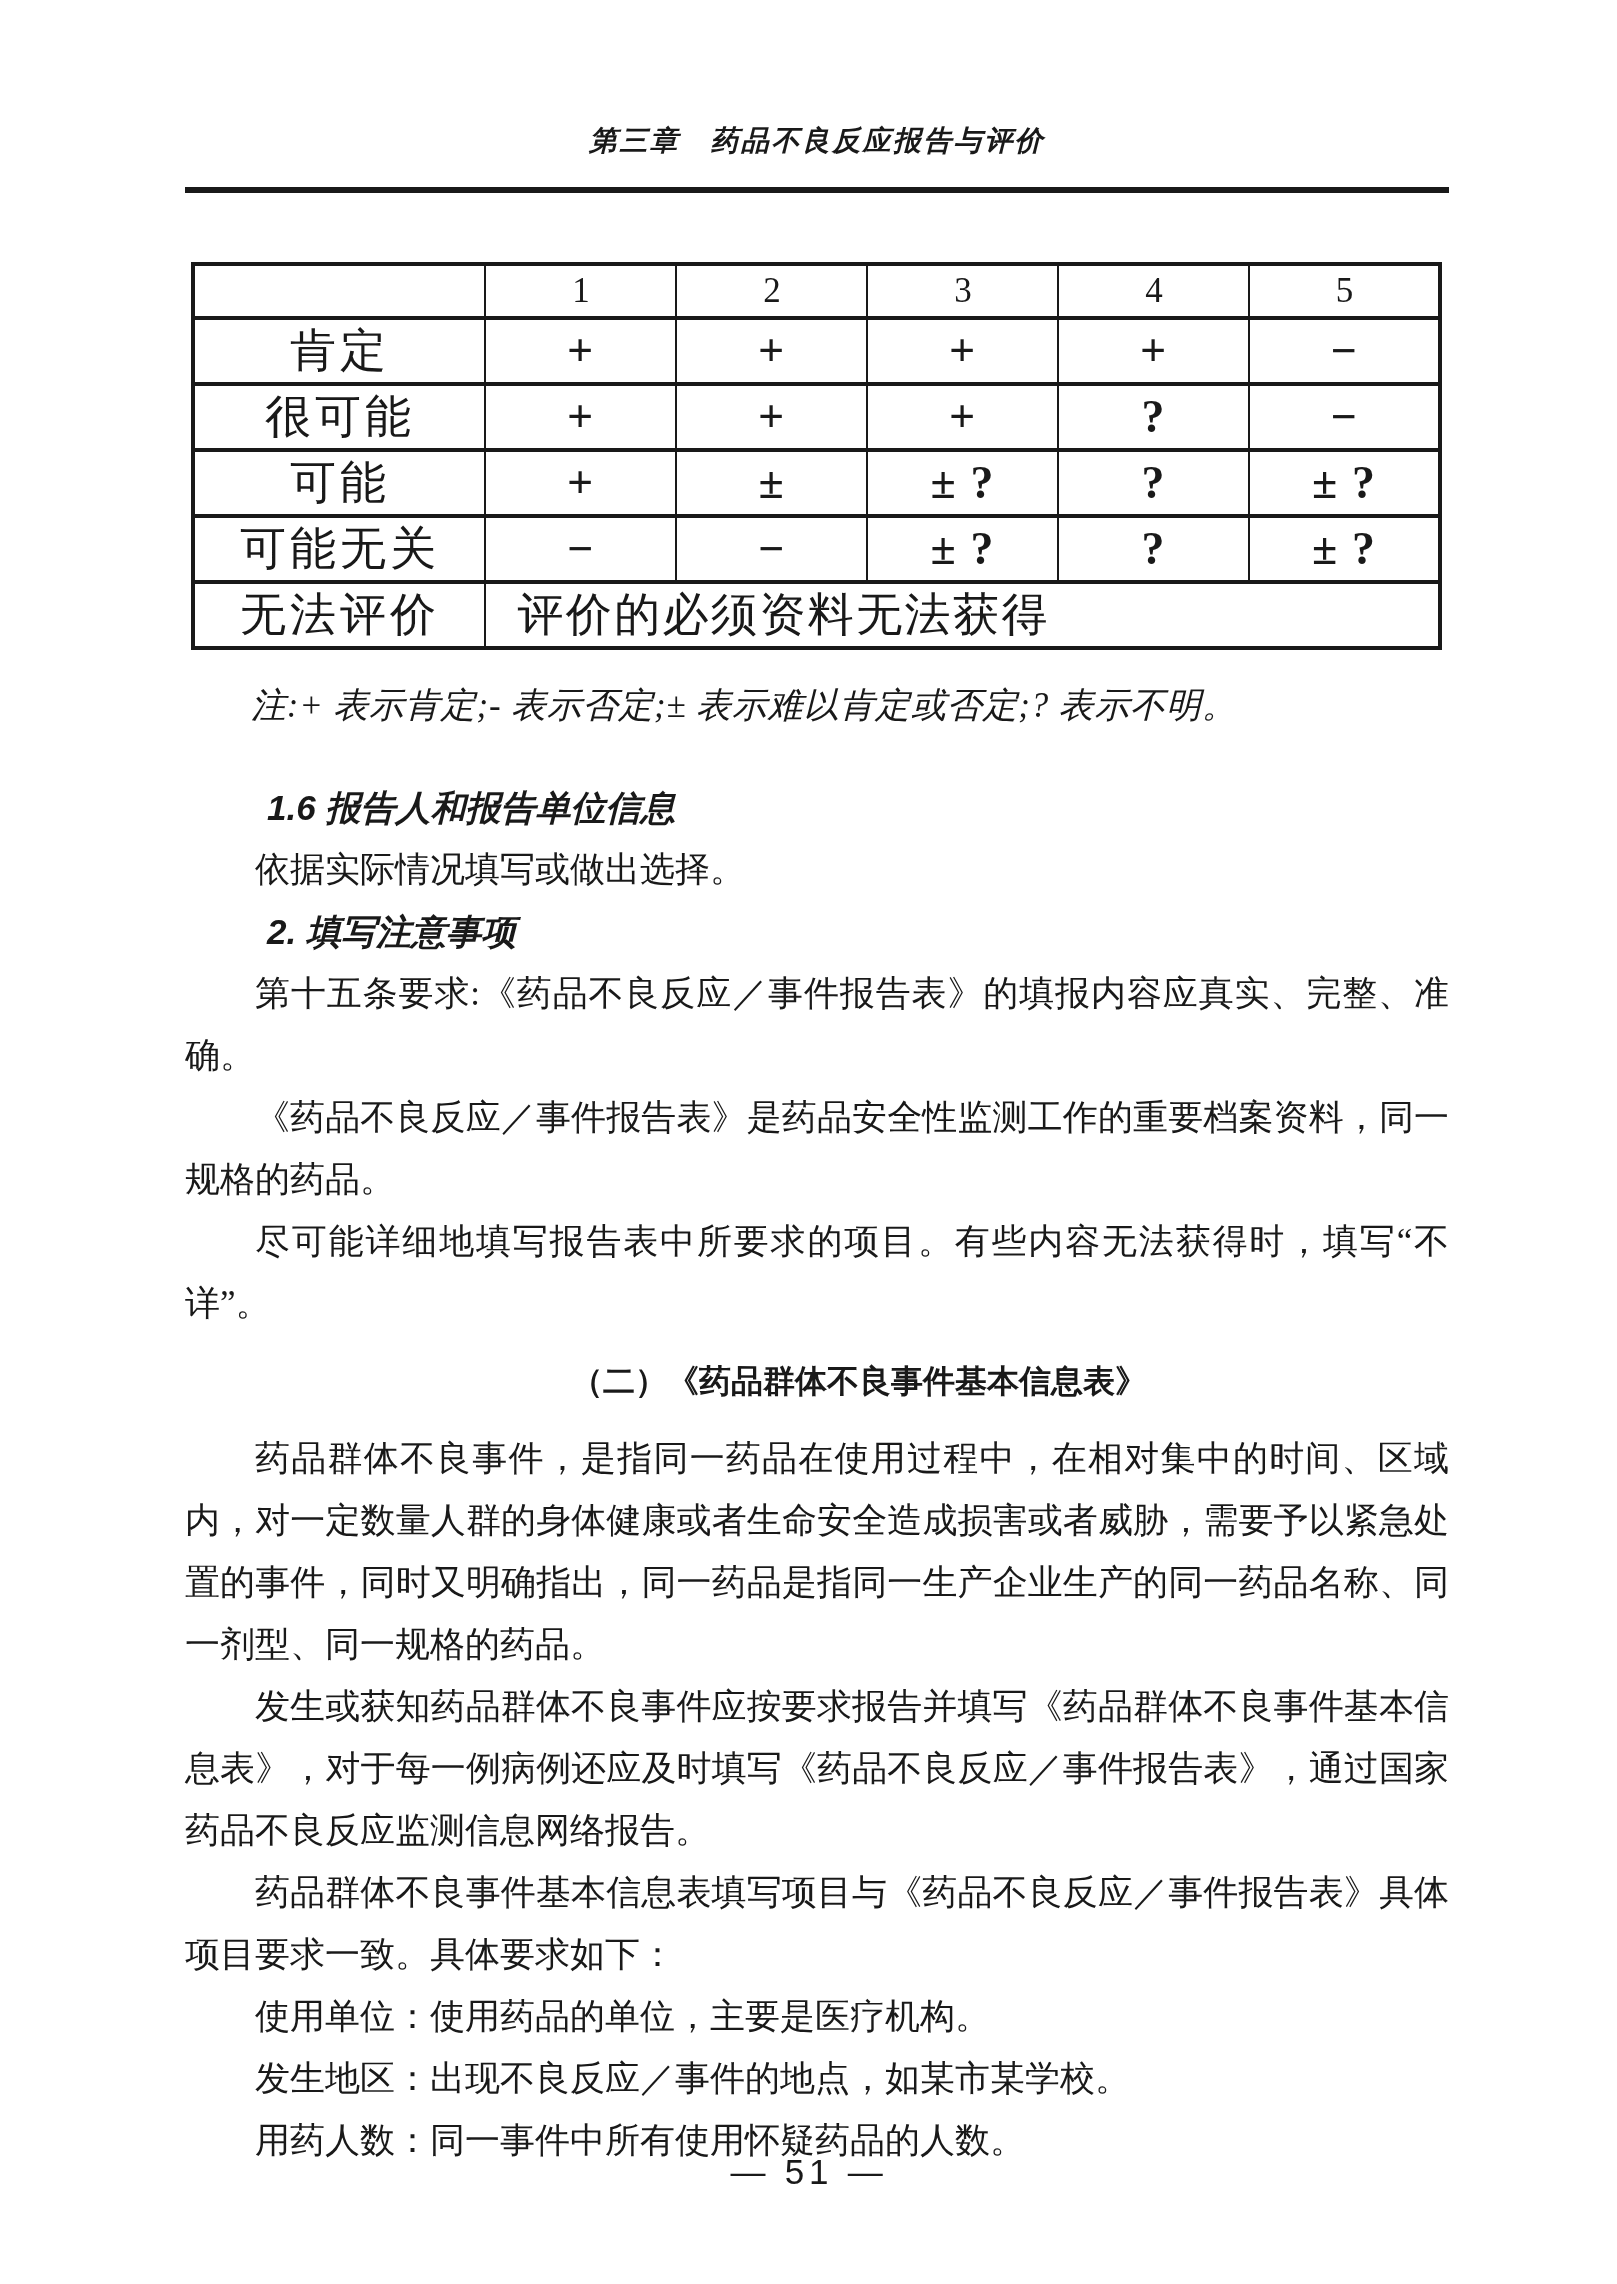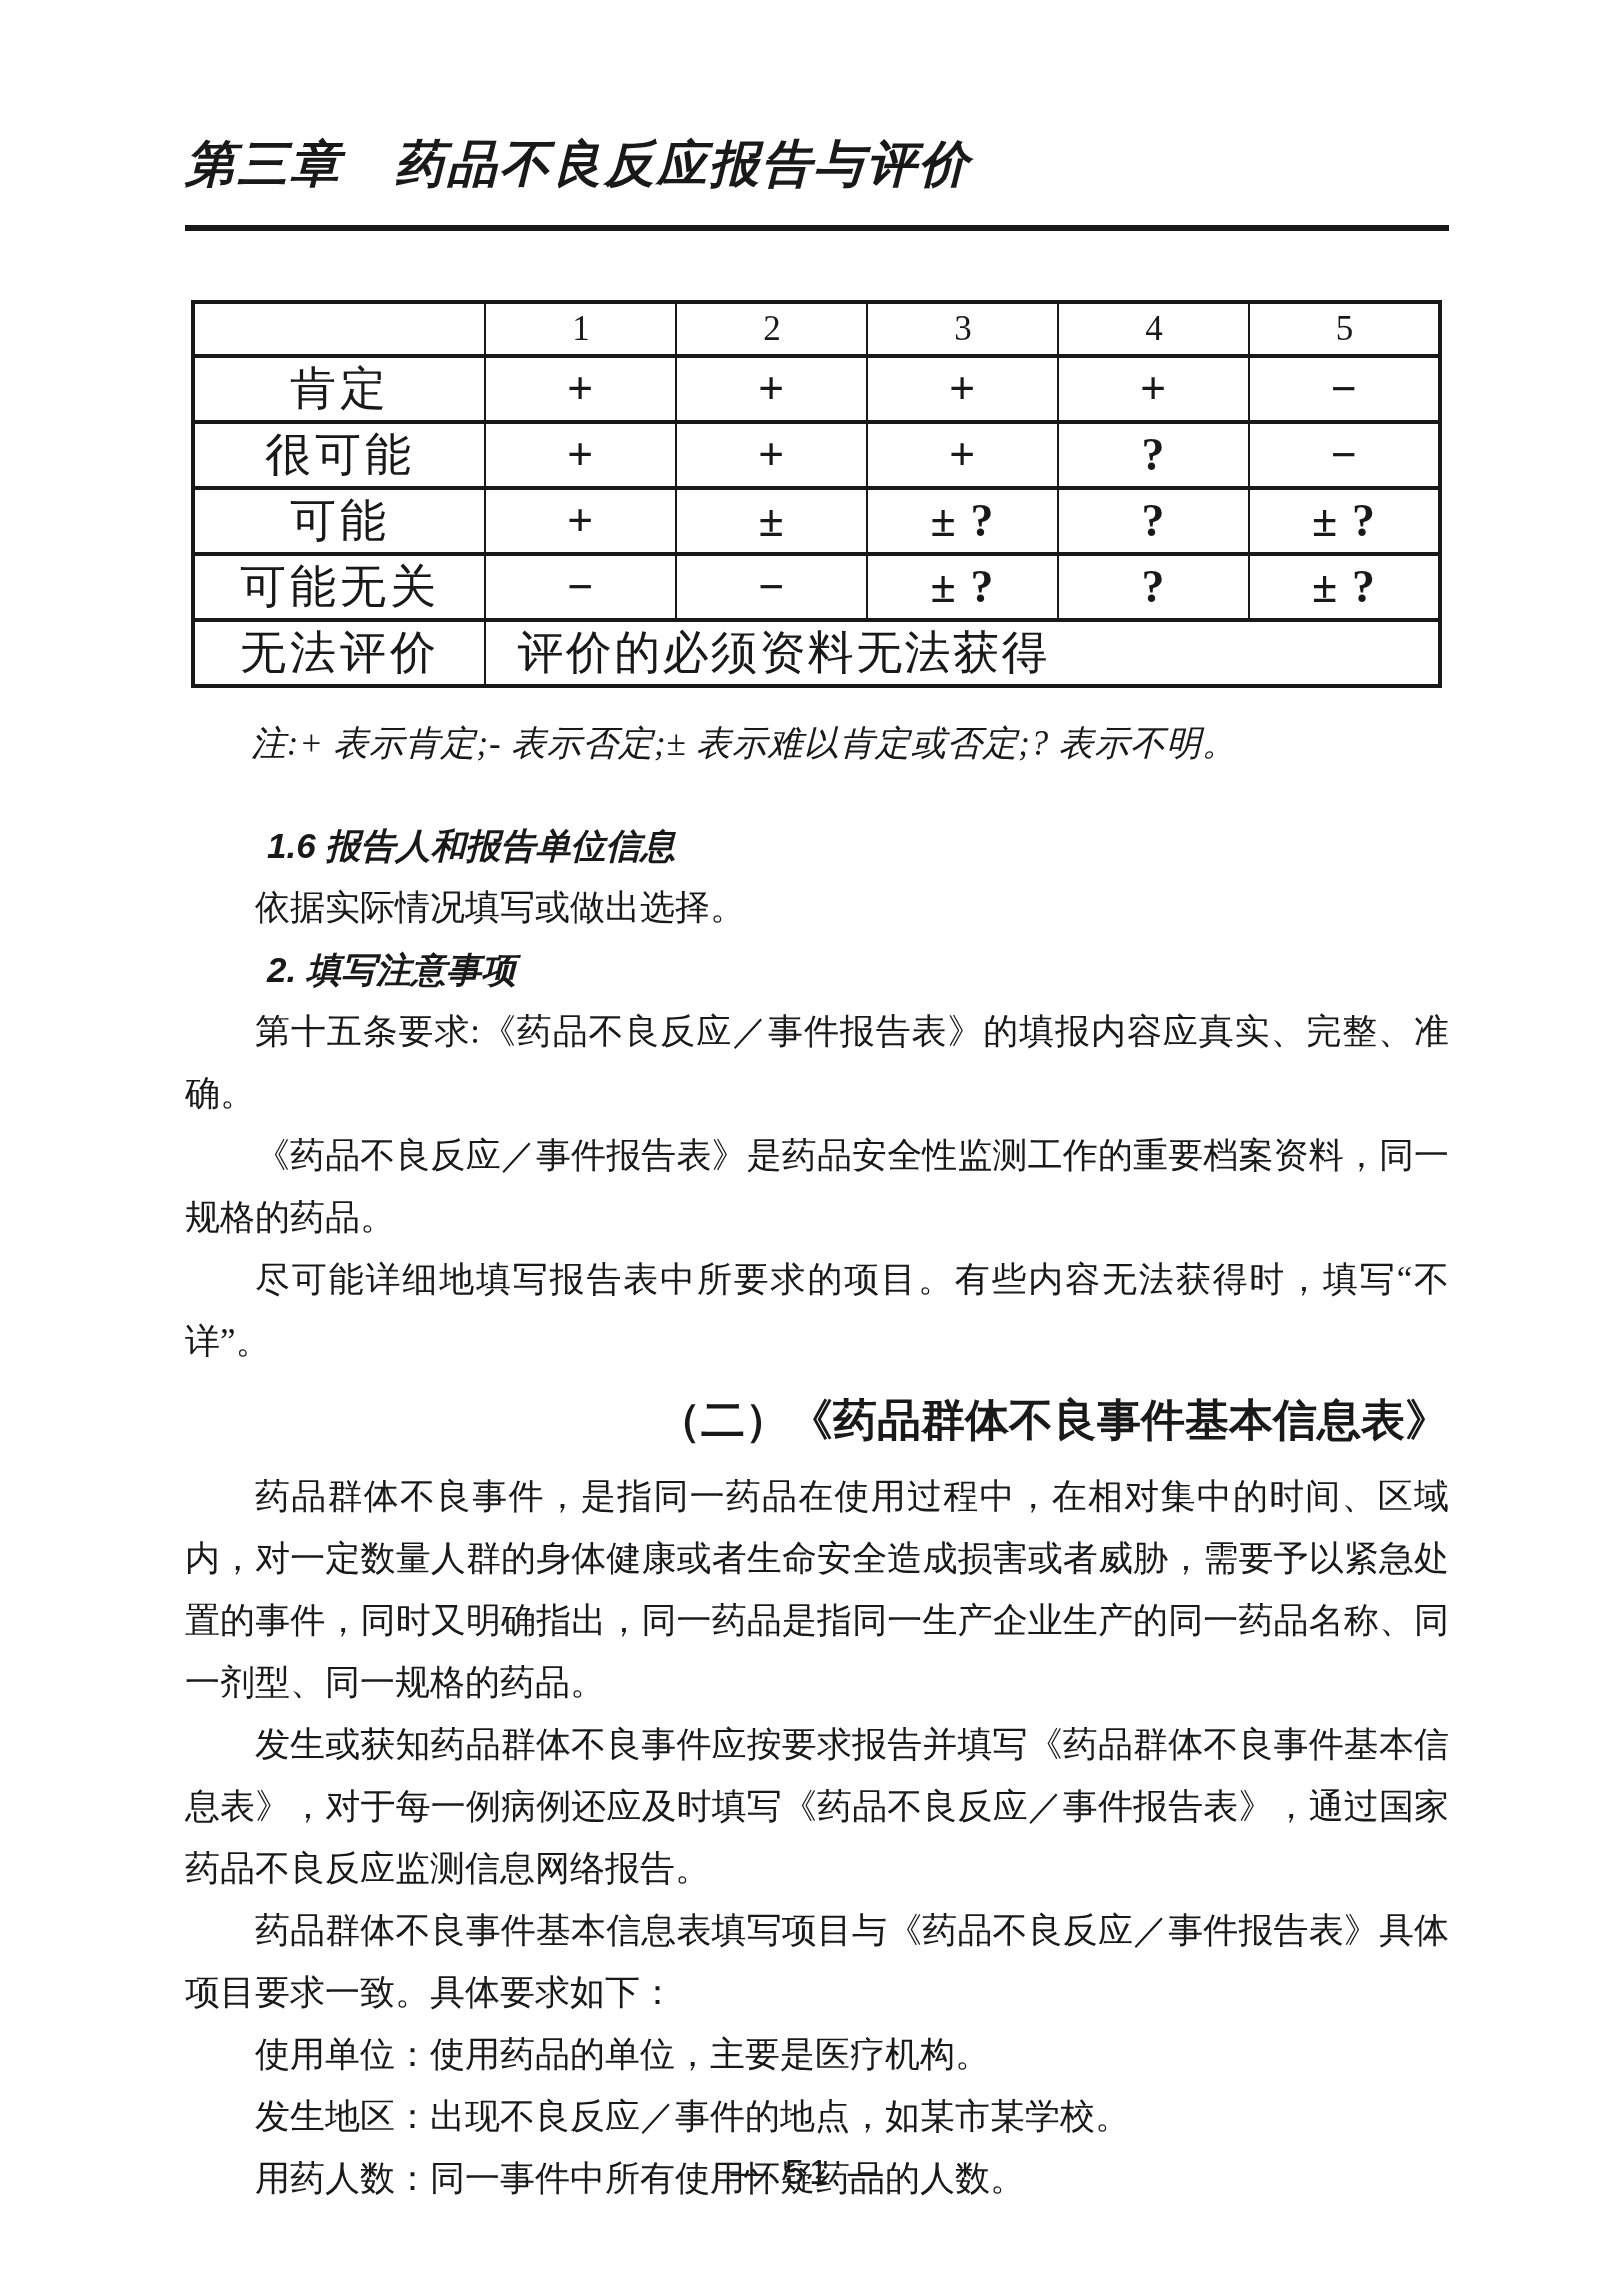--- a/index.html
+++ b/index.html
@@ -11,25 +11,25 @@
     color:#191919;
     box-sizing:border-box;
     padding:119px 169px 0 185px;
     font-family:"Liberation Serif", serif;
     overflow:hidden;
   }
   .chapter-header{
     font-family:"Liberation Sans", sans-serif;
     font-weight:bold;
     font-style:italic;
-    font-size:50px;
+    font-size:28px;
     letter-spacing:2.4px;
-    text-align:left;
+    text-align:center;
     white-space:nowrap;
-    margin:12px 0 27px 0;
+    margin:3px 0 27px 0;
   }
   .header-rule{
     height:5.6px;
     background:#191919;
   }
   table.eval-table{
     border-collapse:collapse;
     table-layout:fixed;
     width:1251px;
     margin:69px 0 0 6.4px;
@@ -72,26 +72,26 @@
     font-family:"Liberation Sans", sans-serif;
     font-size:35px;
     font-weight:bold;
     line-height:62px;
     margin:0 0 0 82px;
     text-align:left;
     font-style:italic;
   }
   .content h2{
     font-family:"Liberation Sans", sans-serif;
-    font-size:44px;
+    font-size:32px;
     font-weight:bold;
     line-height:81px;
     margin:6.4px 0;
     text-indent:84px;
-    text-align:right;
+    text-align:center;
   }
   .content p.para{
     margin:0;
     text-indent:2em;
   }
   .pagenum{
     position:absolute;
     bottom:92px;
     left:0;
     width:100%;

